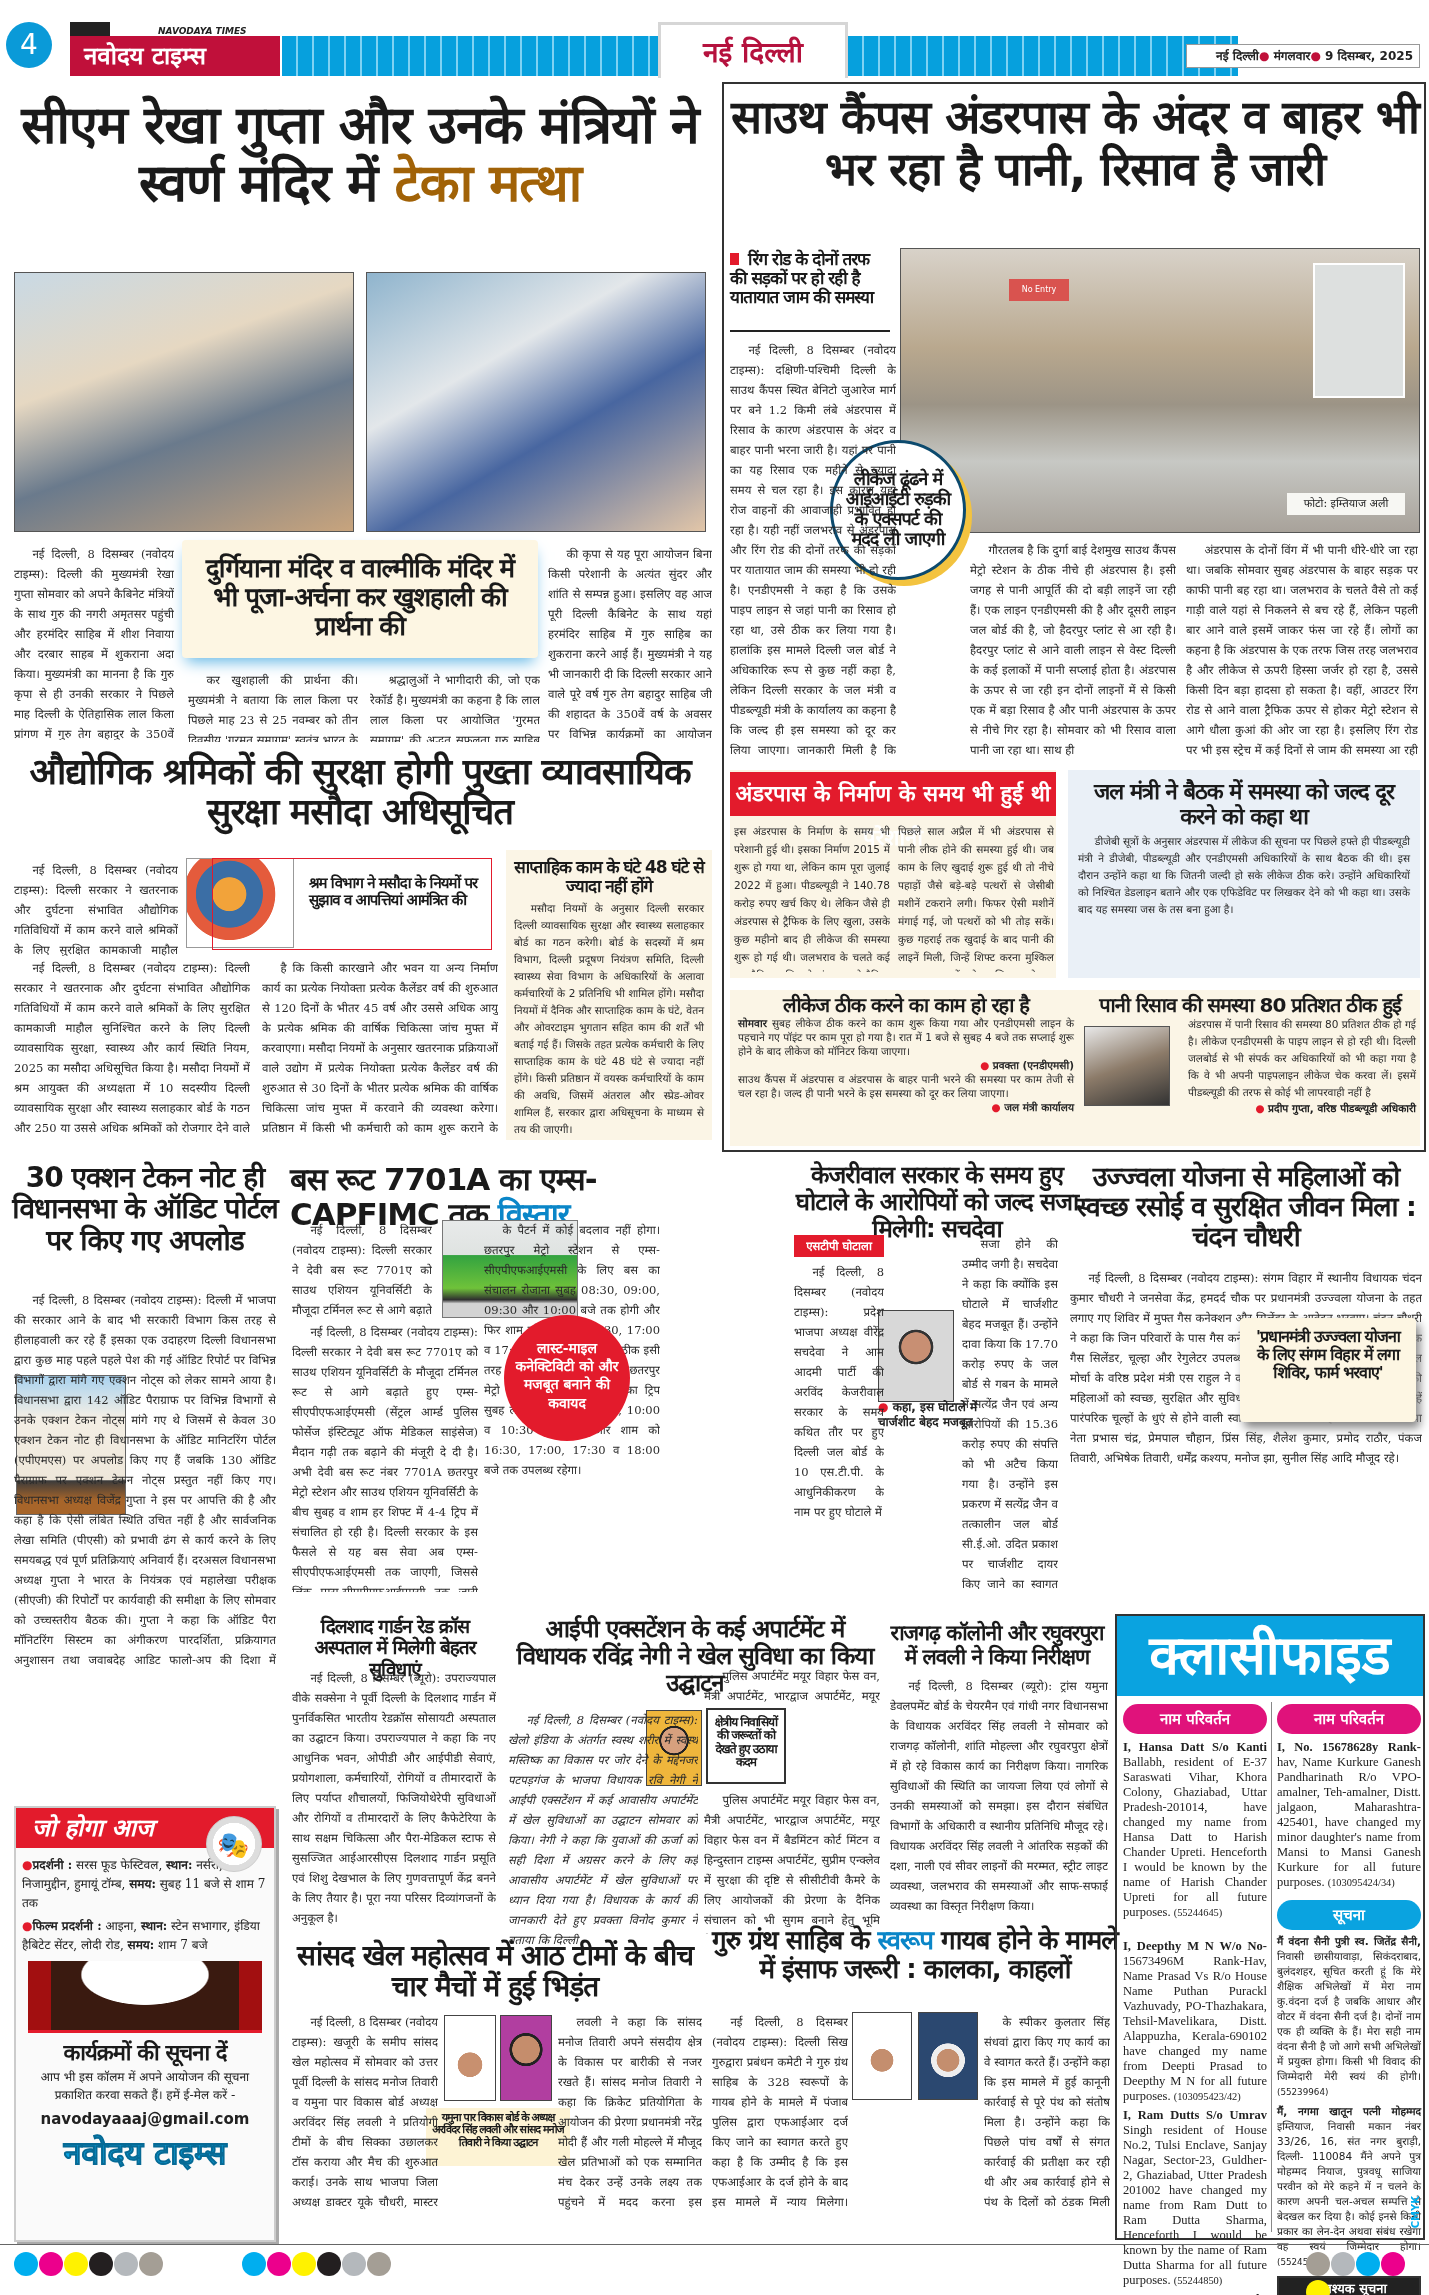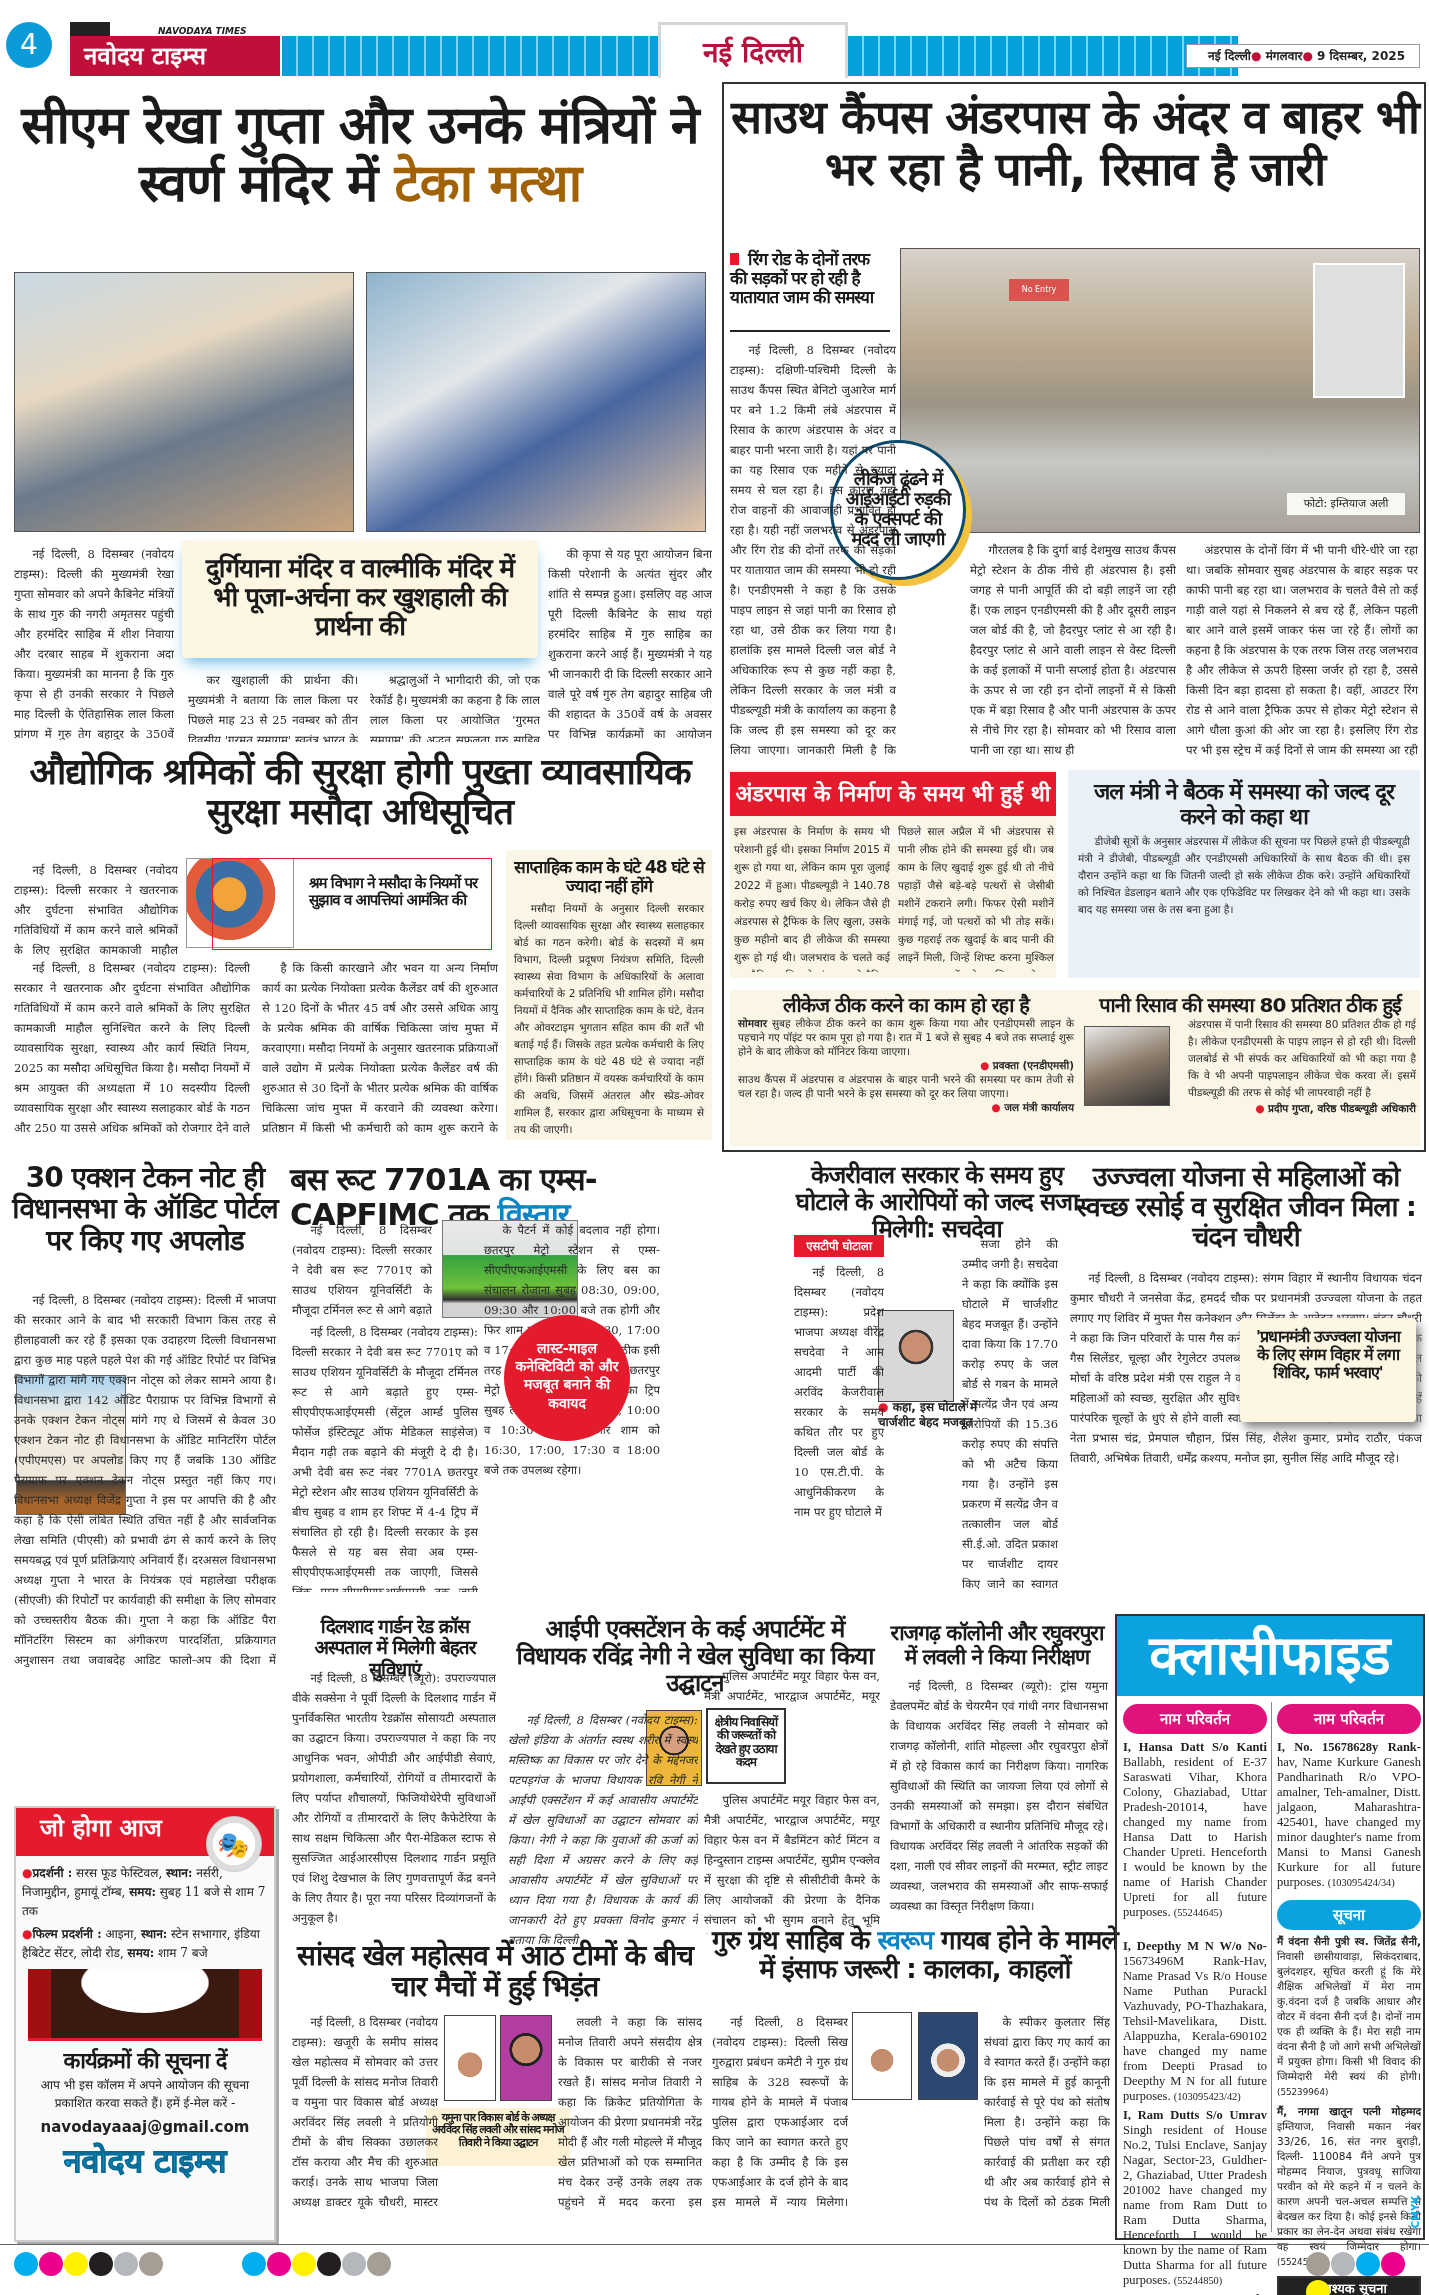--- a/index.html
+++ b/index.html
@@ -9,21 +9,21 @@
   .body-text p { text-indent: 1.6em; }
   .hl { font-family: "DejaVu Sans", sans-serif; font-weight: bold; color: #1a1a1a; text-align: center; letter-spacing: -1px; line-height: 1.12; }
 
   
   .page-num { left: 6px; top: 22px; width: 46px; height: 46px; border-radius: 50%; background: #0a9ad8; color: #fff; font-size: 28px; text-align: center; line-height: 46px; }
   .brand-small { left: 158px; top: 26px; font-size: 9px; font-style: italic; font-weight: bold; color: #222; }
   .brand-box { left: 70px; top: 36px; width: 210px; height: 40px; background: #c0103a; color: #fff; font-weight: bold; font-size: 24px; line-height: 40px; padding-left: 14px; }
   .brand-corner { left: 70px; top: 22px; width: 40px; height: 14px; background: #222; }
   .stripe { top: 36px; height: 40px; background: repeating-linear-gradient(90deg, #06a0dd 0 14px, #7fd2f3 14px 16px); }
   .city-tab { left: 658px; top: 22px; width: 190px; height: 56px; background: #fff; border: 3px solid #d6d6d6; border-bottom: none; color: #b5123e; font-weight: bold; font-size: 28px; text-align: center; line-height: 56px; }
-  .dateline { left: 1186px; top: 44px; width: 234px; height: 24px; border: 1px solid #999; font-size: 12px; font-weight: bold; line-height: 22px; text-align: right; padding-right: 14px; background: #fff; }
+  .dateline { left: 1186px; top: 44px; width: 234px; height: 24px; border: 1px solid #999; font-size: 12px; font-weight: bold; line-height: 22px; text-align: right; padding-right: 6px; background: #fff; }
   .dateline .dot { color: #c0103a; }
 
   .photo { background: linear-gradient(160deg, #c9d9e4 0%, #e6d8c2 35%, #6a7a8c 60%, #c8a47d 100%); border: 1px solid #555; }
   .photo2 { background: linear-gradient(150deg, #8fb4cd 0%, #e3e7ea 35%, #4866a0 60%, #e2c6a8 100%); border: 1px solid #555; }
   .photo-road { background: linear-gradient(180deg, #d8d2c9 0%, #b9a88e 35%, #9c9486 55%, #c7c8c4 75%, #a8a29a 100%); border: 1px solid #555; }
   .bus { background: linear-gradient(180deg, #e8eaea 0%, #dfe3e1 35%, #33a340 36%, #6fc23a 70%, #2f2f2f 82%, #d3d3d3 86%); border: 1px solid #777; }
   .portrait { background: radial-gradient(circle at 50% 40%, #c88f73 0 22%, #333 23% 26%, #d8d8d8 27%); border: 1px solid #444; }
 
   .bluebox { background: #eaf0f7; }
   .creambox { background: #fbf5e6; }
@@ -236,21 +236,21 @@
 <div class="abs portrait" style="left:852px;top:2012px;width:60px;height:88px;background:radial-gradient(circle at 50% 55%,#c48e6e 0 20%,#fff 21%),linear-gradient(180deg,#272a7a 0 35%,#eee 35%);"></div>
 <div class="abs portrait" style="left:918px;top:2012px;width:60px;height:88px;background:radial-gradient(circle at 50% 55%,#c48e6e 0 20%,#eee 21% 30%,#2b4870 31%),linear-gradient(180deg,#e05a33 0 38%,#2b4870 38%);"></div>
 <div class="abs body-text" style="left:712px;top:2012px;width:136px;height:200px;overflow:hidden;">
     <p>नई दिल्ली, 8 दिसम्बर (नवोदय टाइम्स): दिल्ली सिख गुरुद्वारा प्रबंधन कमेटी ने गुरु ग्रंथ साहिब के 328 स्वरूपों के गायब होने के मामले में पंजाब पुलिस द्वारा एफआईआर दर्ज किए जाने का स्वागत करते हुए कहा है कि उम्मीद है कि इस एफआईआर के दर्ज होने के बाद इस मामले में न्याय मिलेगा। बातचीत में कमेटी के प्रधान सरदार हरमीत सिंह कालका और महासचिव सरदार जगदीप सिंह काहलों ने कहा कि गुरु ग्रंथ साहिब सबका गुरु है और इस मामले में पंजाब विधानसभा</p>
   </div>
 <div class="abs body-text" style="left:984px;top:2012px;width:126px;height:200px;overflow:hidden;">
     <p>के स्पीकर कुलतार सिंह संधवां द्वारा किए गए कार्य का वे स्वागत करते हैं। उन्होंने कहा कि इस मामले में हुई कानूनी कार्रवाई से पूरे पंथ को संतोष मिला है। उन्होंने कहा कि पिछले पांच वर्षों से संगत कार्रवाई की प्रतीक्षा कर रही थी और अब कार्रवाई होने से पंथ के दिलों को ठंडक मिली है। उन्होंने कहा कि दिल्ली गुरुद्वारा कमेटी चुनाव में सरना बंधुओं ने पहले ये मुद्दा उठाया था, फिर चुप्पी साध ली, जिससे साबित होता है कि वे केवल राजनीतिक लाभ के लिए ऐसा करते थे।</p>
   </div>
 
 <div class="abs" style="left:14px;top:1806px;width:262px;height:436px;background:#fafafa;border:2px solid #ccc;box-shadow:3px 3px 0 #aaa;">
-  <div style="background:#e31b2c;color:#fff;font-weight:bold;font-size:24px;height:48px;line-height:40px;padding-left:24px;">जो होगा आज</div>
+  <div style="background:#e31b2c;color:#fff;font-weight:bold;font-size:24px;height:40px;line-height:40px;padding-left:16px;font-style:italic;">जो होगा आज</div>
   <div class="abs" style="left:190px;top:8px;width:56px;height:56px;border-radius:50%;background:radial-gradient(circle,#fff 0 55%,#ddd 56%);border:1px solid #ccc;text-align:center;line-height:56px;font-size:26px;">🎭</div>
   <div style="padding:8px 8px 0 6px;font-size:12px;line-height:19px;font-family:'DejaVu Serif',serif;">
     <div>
       <span class="red-dot">●</span><b>प्रदर्शनी :</b> <span>सरस फूड फेस्टिवल,</span>
       <b>स्थान:</b> <span>नर्सरी, निजामुद्दीन, हुमायूं टॉम्ब,</span>
       <b>समय:</b> <span>सुबह 11 बजे से शाम 7 तक</span>
     </div>
     <div style="margin-top:4px;">
       <span class="red-dot">●</span><b>फिल्म प्रदर्शनी :</b> <span>आइना,</span>
       <b>स्थान:</b> <span>स्टेन सभागार, इंडिया हैबिटेट सेंटर, लोदी रोड,</span>

